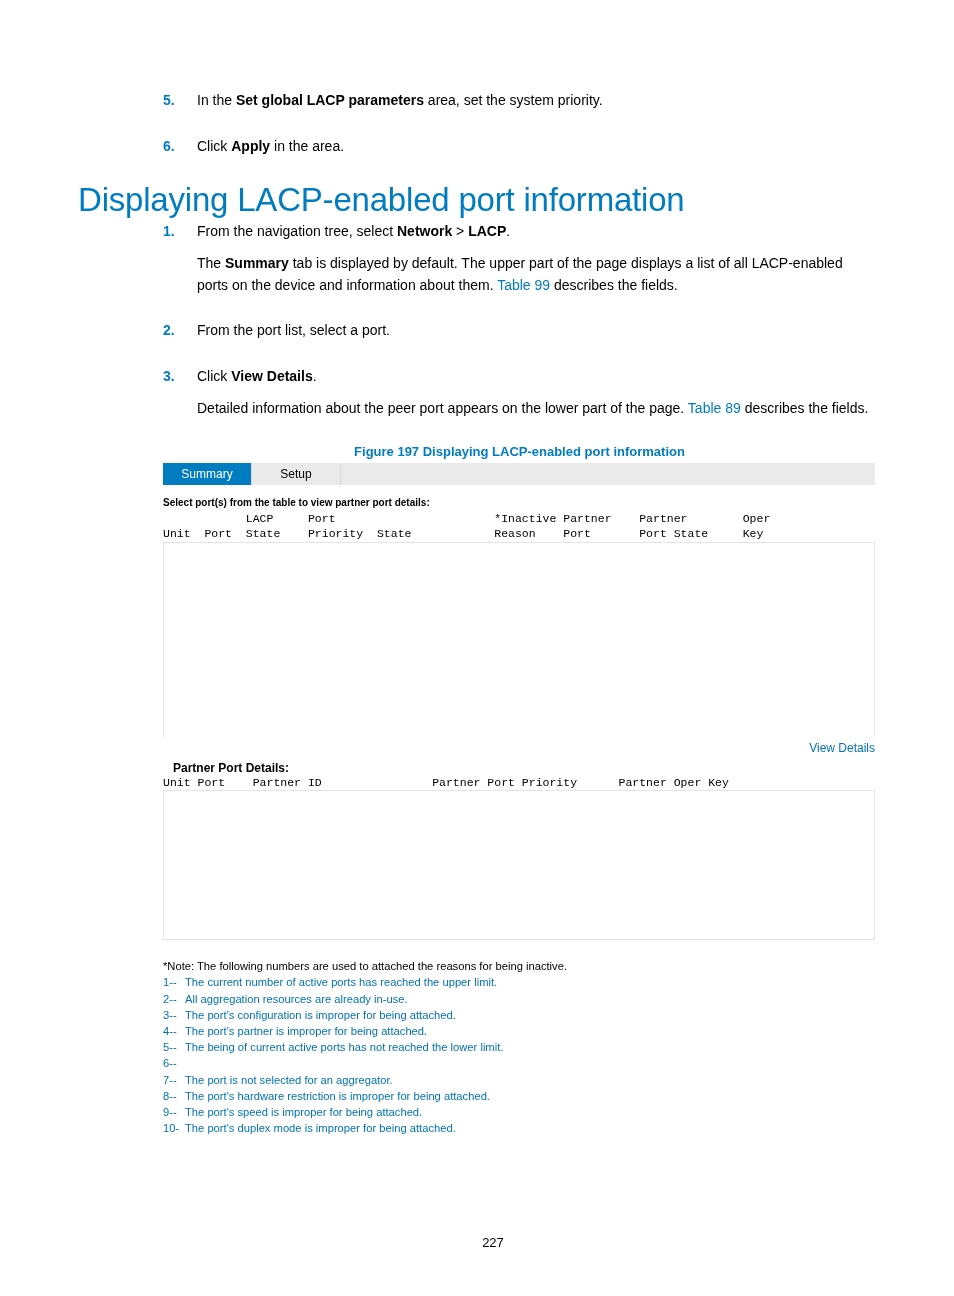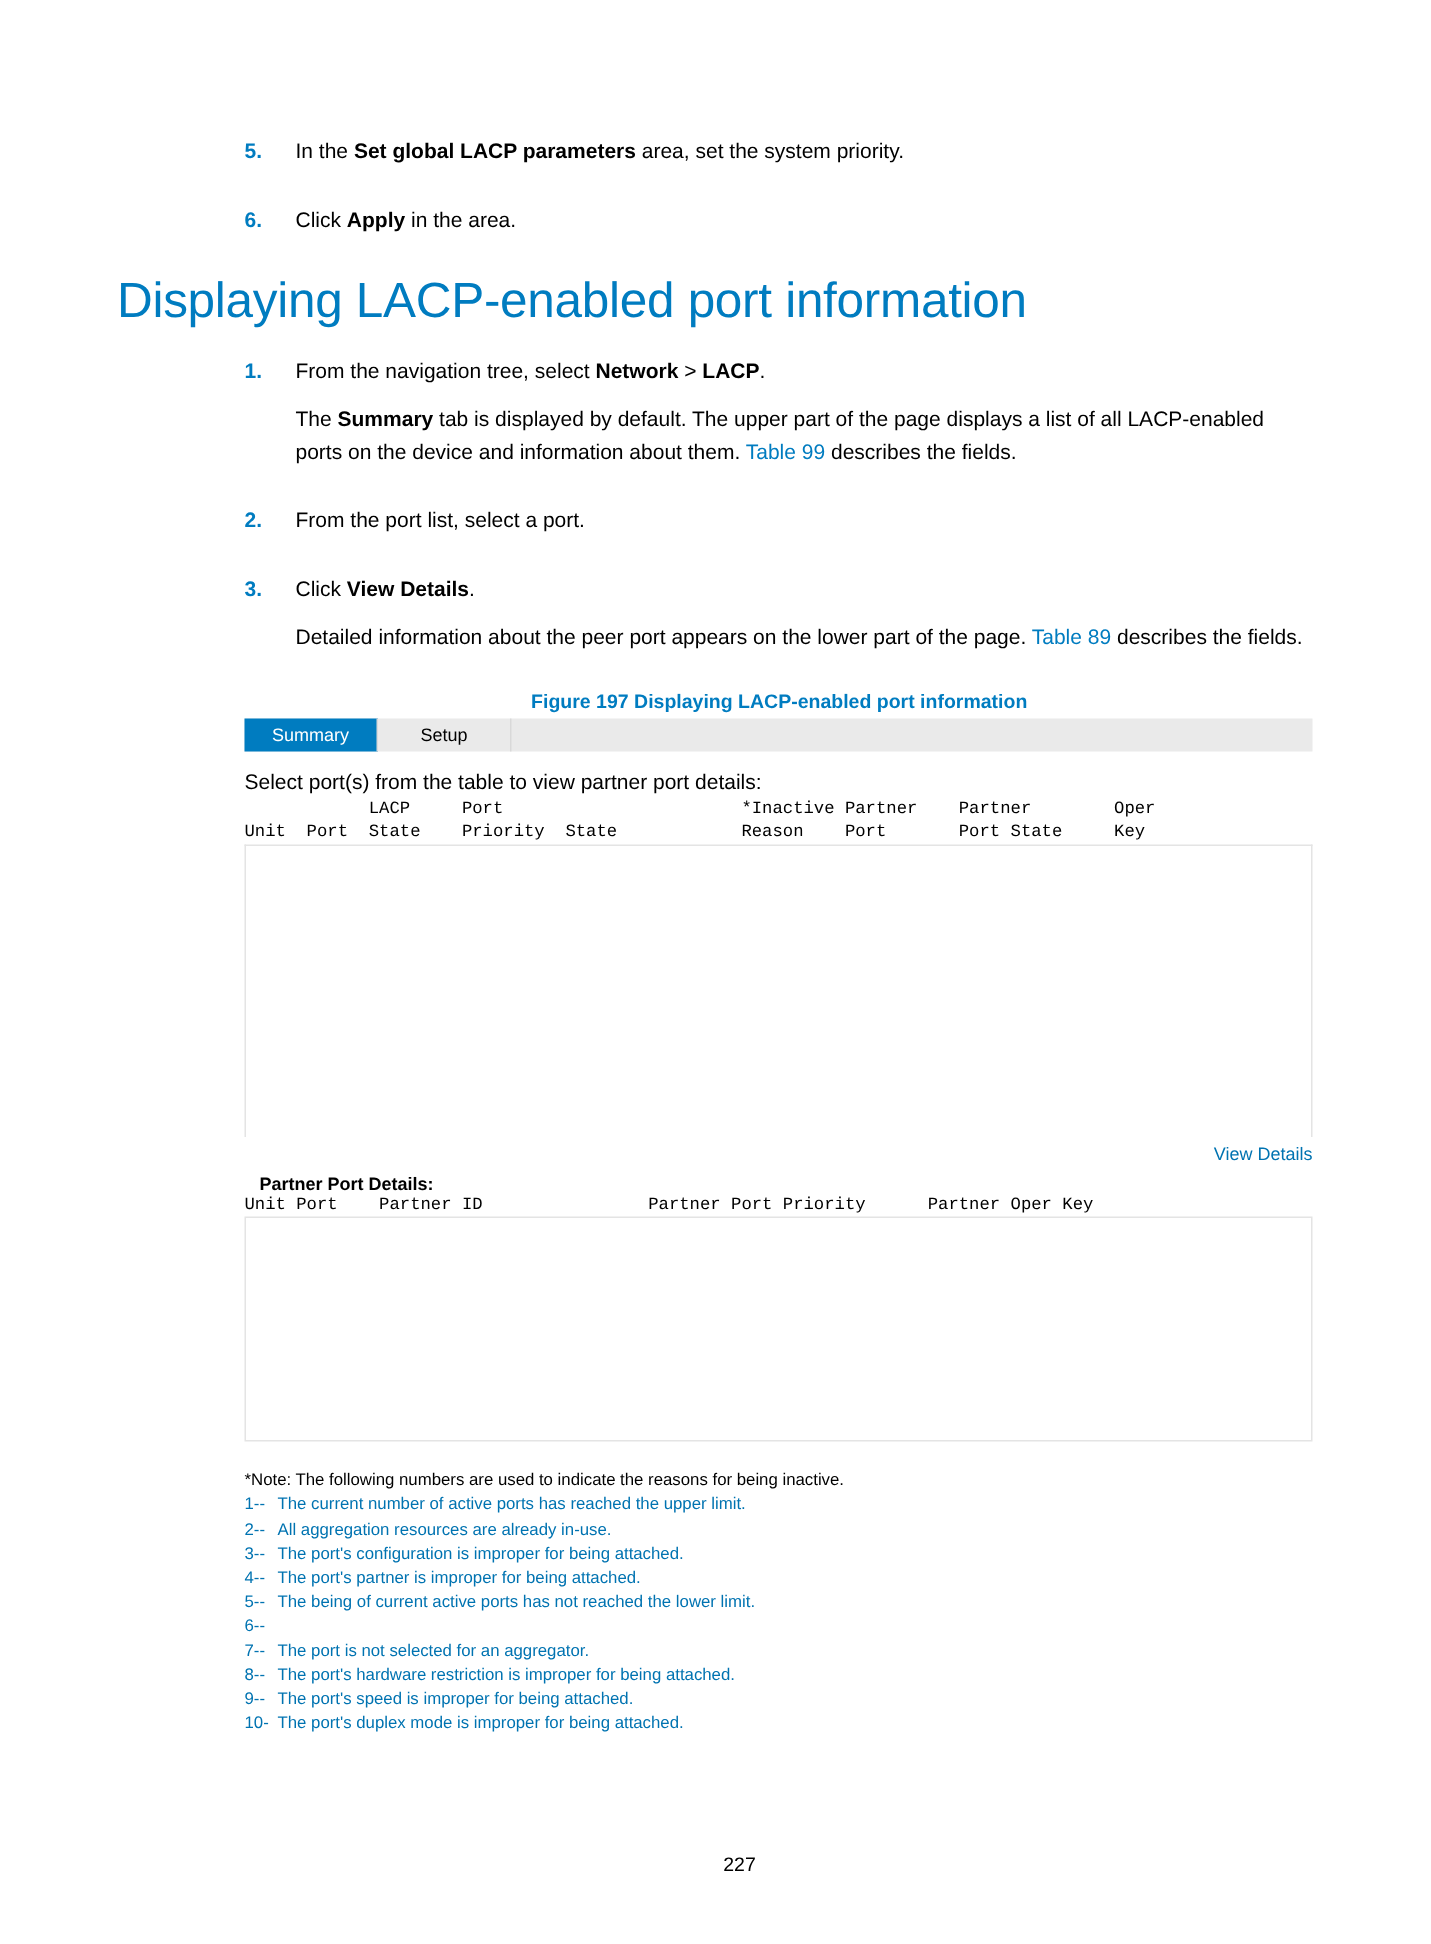--- a/index.html
+++ b/index.html
@@ -31,21 +31,21 @@
     flex: 0 0 34px;
   }
   .num-body {
     flex: 1;
   }
   .num-body p { margin: 0 0 10px 0; }
   .h1 {
     color: #007cc0;
     font-size: 33px;
     font-weight: normal;
-    margin: 14px 0 18px 0;
+    margin: 14px 0 2px 0;
     font-family: Arial, Helvetica, sans-serif;
     letter-spacing: -0.2px;
   }
   .link { color: #007cc0; }
   b { font-weight: bold; }
   .fig-caption {
     color: #007cc0;
     font-weight: bold;
     font-size: 13px;
     margin: 14px 0 4px 85px;
@@ -68,22 +68,22 @@
     width: 88px;
     text-align: center;
     font-size: 12px;
     border-right: 1px solid #d9d9d9;
   }
   .tab.active {
     background: #007cc0;
     color: #fff;
   }
   .select-caption {
-    font-weight: normal;
-    font-size: 14px;
+    font-weight: bold;
+    font-size: 10px;
     margin: 12px 0 3px 0;
   }
   .mono-header {
     font-family: "Courier New", monospace;
     font-size: 11.5px;
     white-space: pre;
     line-height: 1.35;
   }
   .table-area {
     border-left: 1px solid #e4e4e4;
@@ -191,21 +191,21 @@
 
     <div class="view-details">
       <a href="#">View Details</a>
     </div>
 
     <div class="ppd-label">Partner Port Details:</div>
     <div class="mono-header">Unit Port    Partner ID                Partner Port Priority      Partner Oper Key</div>
     <div class="table-area2"></div>
 
     <div class="note-section">
-      <div class="note-lead"><b>*Note:</b> <span>The following numbers are used to indicate the reasons for being inactive.</span></div>
+      <div class="note-lead"><b>*Note:</b> <span>The following numbers are used to attached the reasons for being inactive.</span></div>
       <div id="note-rows">
           <div class="note-row">
             <div class="nm">1--</div>
             <div>The current number of active ports has reached the upper limit.</div>
           </div>
           <div class="note-row">
             <div class="nm">2--</div>
             <div>All aggregation resources are already in-use.</div>
           </div>
           <div class="note-row">

